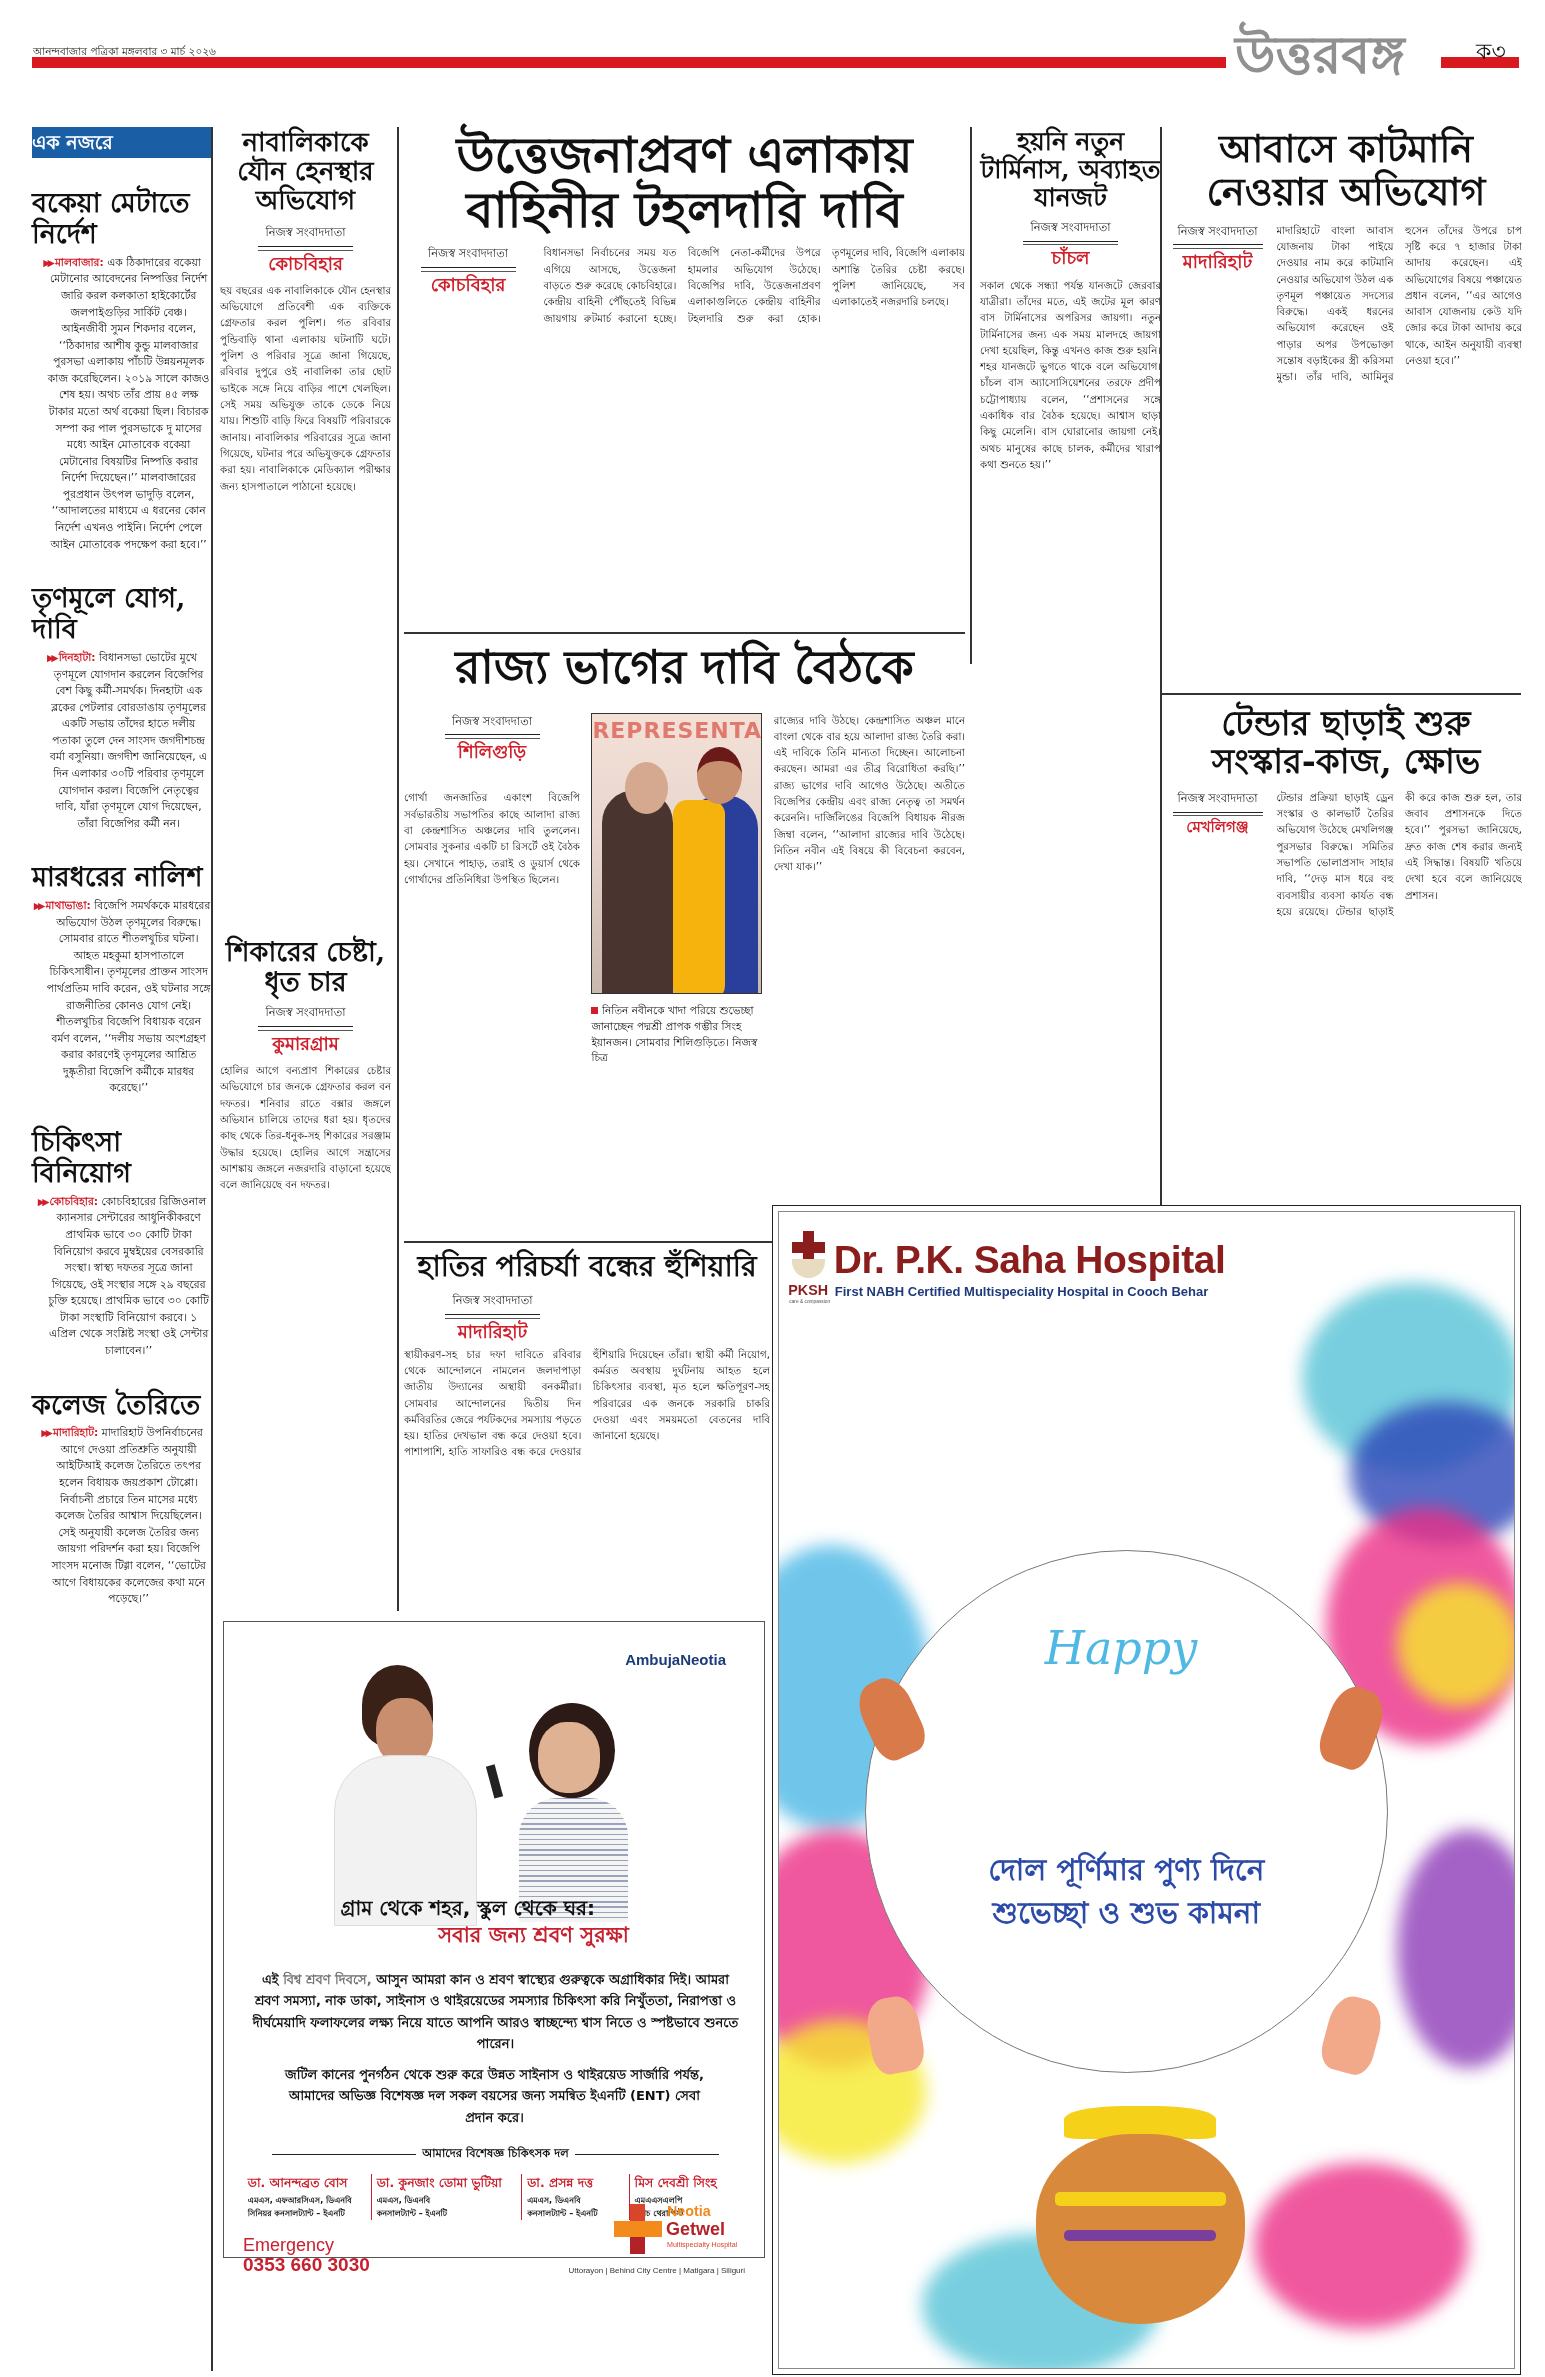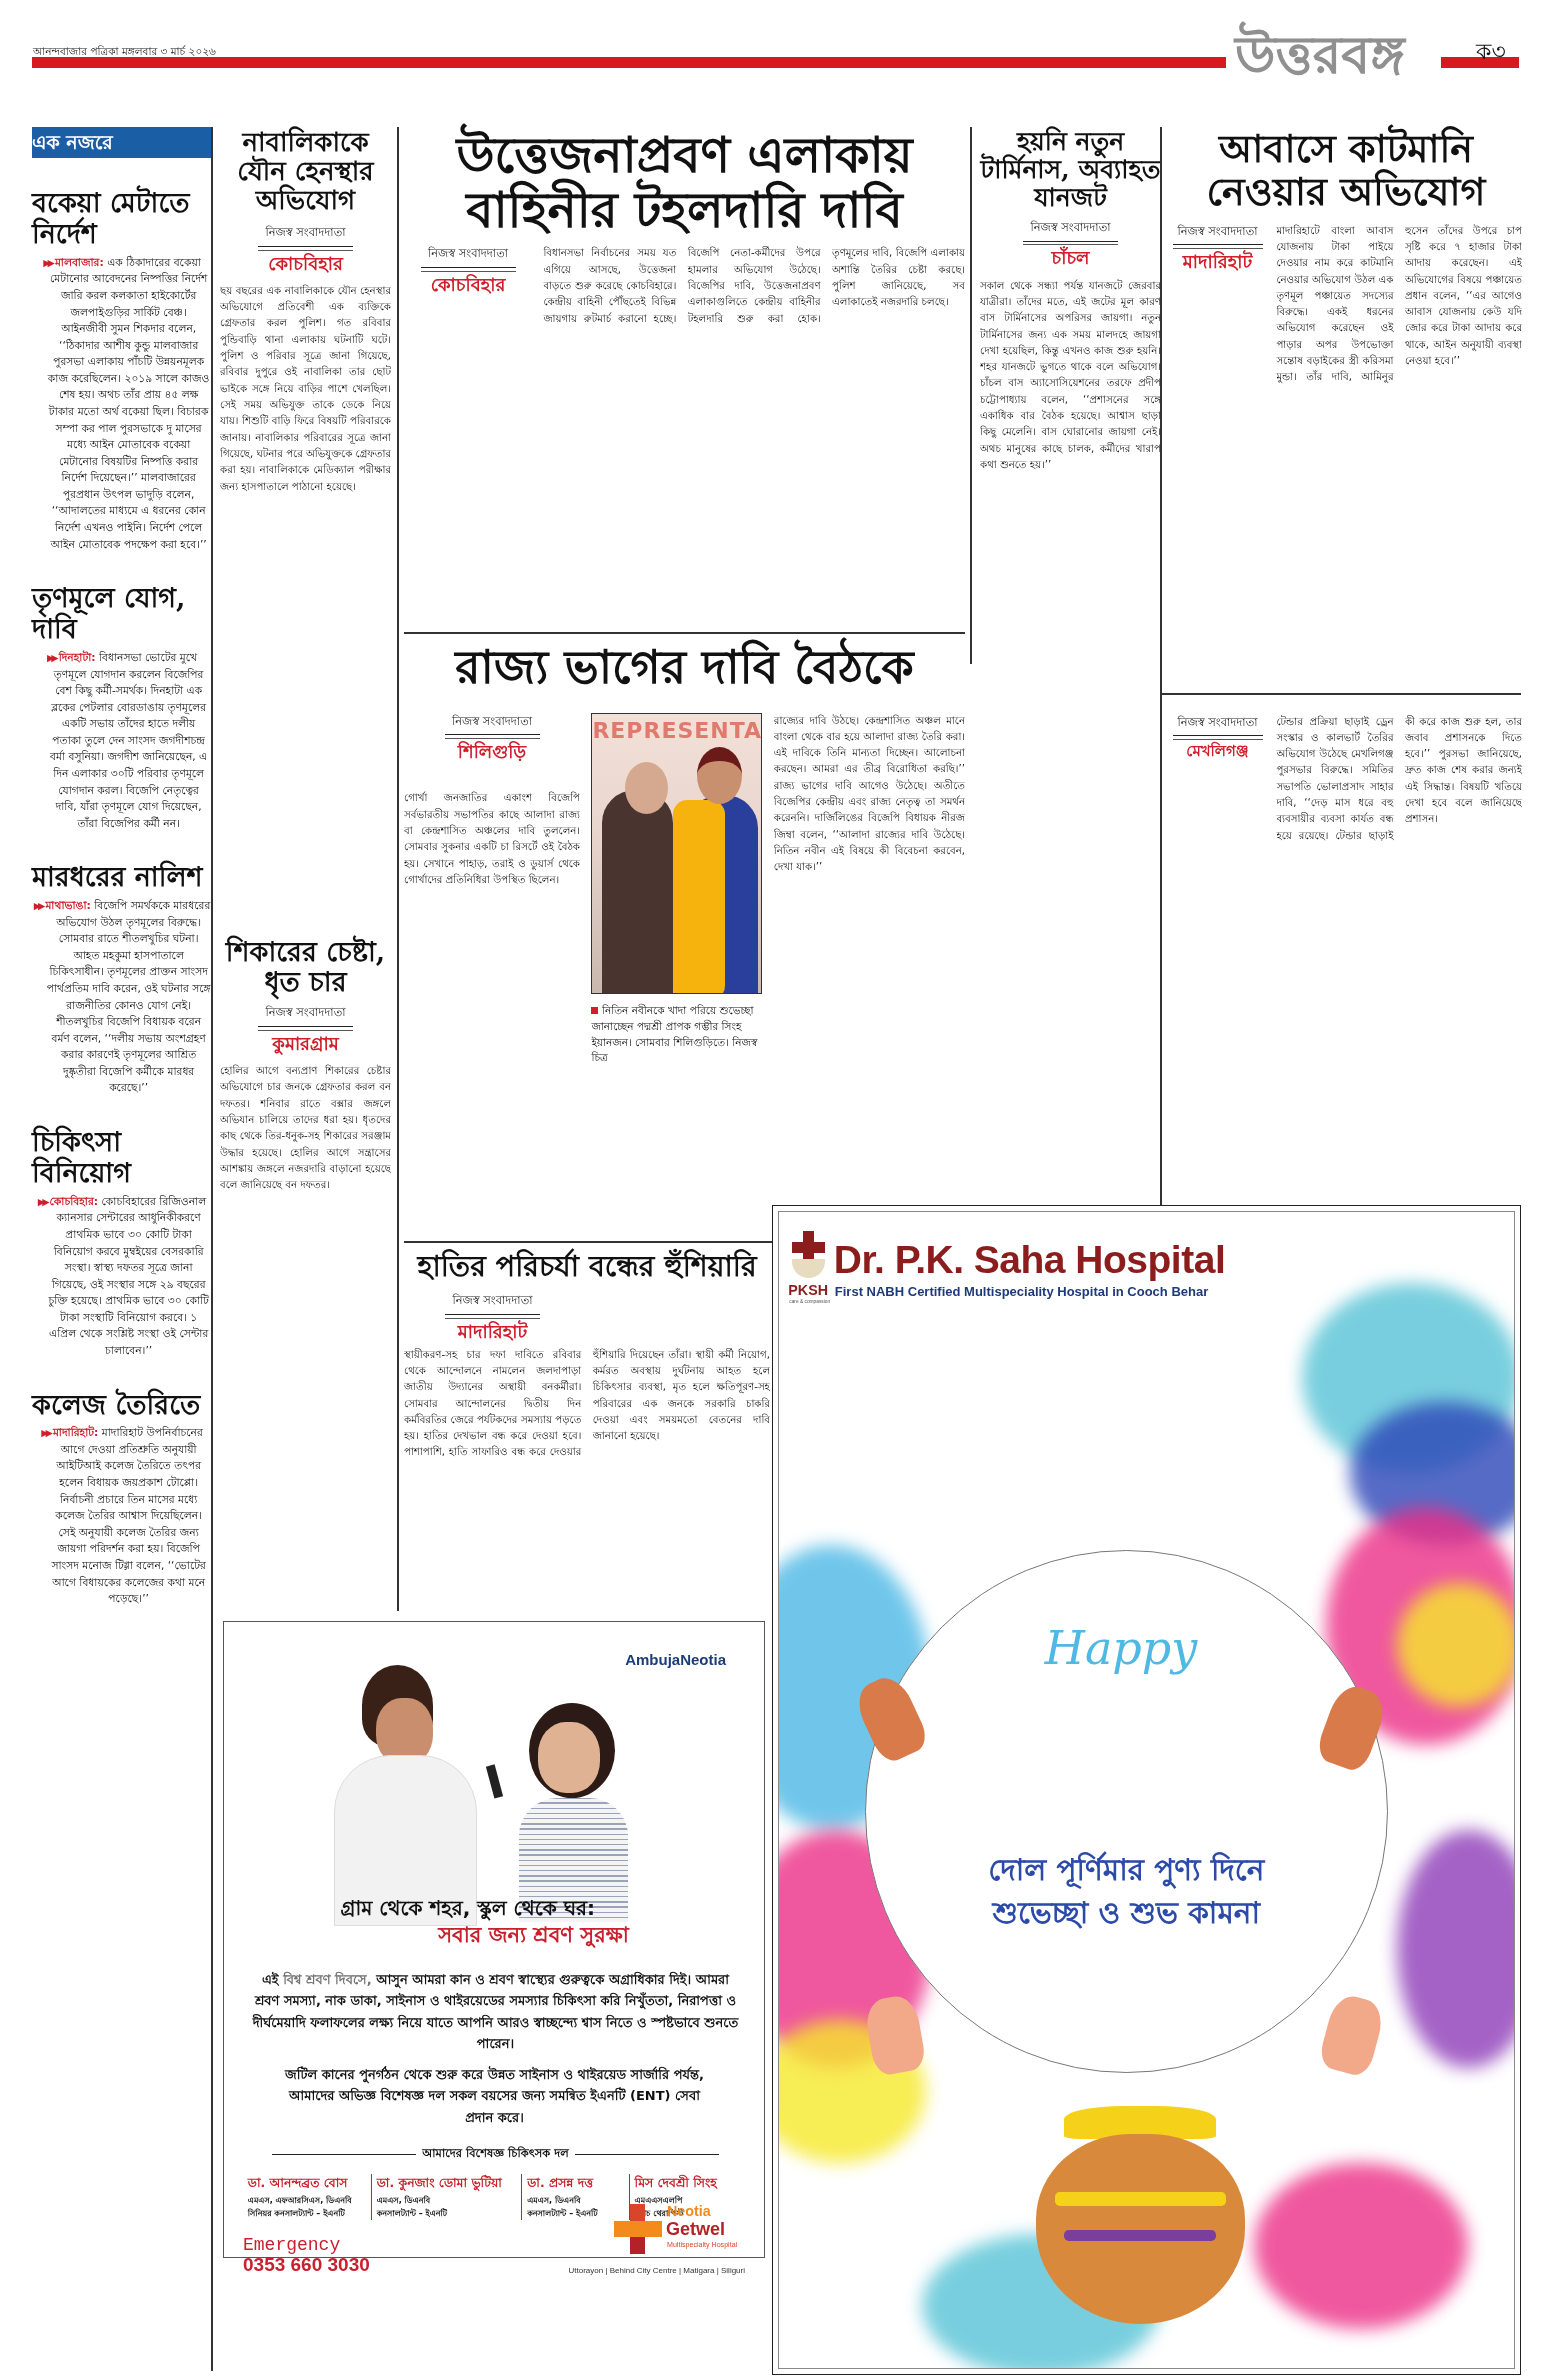--- a/index.html
+++ b/index.html
@@ -153,20 +153,21 @@
       <div class="byline">নিজস্ব সংবাদদাতা</div>
       <div class="dbl" style="width:90px"></div>
       <div class="dateloc">মাদারিহাট</div>
     </div>
     <div class="body" style="flex:1;column-count:2;column-gap:11.4px;height:418px;overflow:hidden">মাদারিহাটে বাংলা আবাস যোজনায় টাকা পাইয়ে দেওয়ার নাম করে কাটমানি নেওয়ার অভিযোগ উঠল এক তৃণমূল পঞ্চায়েত সদস্যের বিরুদ্ধে। একই ধরনের অভিযোগ করেছেন ওই পাড়ার অপর উপভোক্তা সন্তোষ বড়াইকের স্ত্রী করিসমা মুন্ডা। তাঁর দাবি, আমিনুর হুসেন তাঁদের উপরে চাপ সৃষ্টি করে ৭ হাজার টাকা আদায় করেছেন। এই অভিযোগের বিষয়ে পঞ্চায়েত প্রধান বলেন, ‘‘এর আগেও আবাস যোজনায় কেউ যদি জোর করে টাকা আদায় করে থাকে, আইন অনুযায়ী ব্যবস্থা নেওয়া হবে।’’</div>
   </div>
 </div>
 <div class="hline" style="left:1160px;top:693px;width:361px"></div>
 
 <div class="col" style="left:1170px;top:704px;width:352px">
+  <div class="hl serif" style="font-size:34px">টেন্ডার ছাড়াই শুরু সংস্কার-কাজ, ক্ষোভ</div>
   <div style="display:flex;gap:11.4px;margin-top:9.5px">
     <div style="width:95px">
       <div class="byline">নিজস্ব সংবাদদাতা</div>
       <div class="dbl" style="width:90px"></div>
       <div class="dateloc" style="font-size:15px">মেখলিগঞ্জ</div>
     </div>
     <div class="body" style="flex:1;column-count:2;column-gap:11.4px;height:409px;overflow:hidden">টেন্ডার প্রক্রিয়া ছাড়াই ড্রেন সংস্কার ও কালভার্ট তৈরির অভিযোগ উঠেছে মেখলিগঞ্জ পুরসভার বিরুদ্ধে। সমিতির সভাপতি ভোলাপ্রসাদ সাহার দাবি, ‘‘দেড় মাস ধরে বহু ব্যবসায়ীর ব্যবসা কার্যত বন্ধ হয়ে রয়েছে। টেন্ডার ছাড়াই কী করে কাজ শুরু হল, তার জবাব প্রশাসনকে দিতে হবে।’’ পুরসভা জানিয়েছে, দ্রুত কাজ শেষ করার জন্যই এই সিদ্ধান্ত। বিষয়টি খতিয়ে দেখা হবে বলে জানিয়েছে প্রশাসন।</div>
   </div>
 </div>
 
@@ -209,21 +210,21 @@
       <div style="color:#c8202e;font-size:12.4px;font-weight:bold">ডা. প্রসন্ন দত্ত</div>
       <div style="font-size:8px;font-weight:bold">এমএস, ডিএনবি</div>
       <div style="font-size:8px;font-weight:bold">কনসালট্যান্ট – ইএনটি</div>
     </div>
     <div style="flex:1;padding:0 4.8px">
       <div style="color:#c8202e;font-size:12.4px;font-weight:bold">মিস দেবশ্রী সিংহ</div>
       <div style="font-size:8px;font-weight:bold">এমএএসএলপি</div>
       <div style="font-size:8px;font-weight:bold">স্পিচ থেরাপিস্ট</div>
     </div>
   </div>
-  <div style="position:absolute;left:19px;top:613px;font-size:18px;color:#c8202e;font-family:Liberation Mono, monospace">Emergency</div>
+  <div style="position:absolute;left:19px;top:613px;font-size:18px;color:#c8202e;font-family:Liberation Sans, sans-serif">Emergency</div>
   <div style="position:absolute;left:19px;top:632px;font-size:19px;font-weight:bold;color:#c8202e;font-family:'Liberation Sans',sans-serif">0353 660 3030</div>
   <div style="position:absolute;left:390px;top:582px;width:48px;height:50px">
     <div style="position:absolute;left:15.7px;top:0;width:15.7px;height:50px;background:#d9452a"></div>
     <div style="position:absolute;left:0;top:16.6px;width:48px;height:16.6px;background:#f28a1c"></div>
     <div style="position:absolute;left:15.7px;top:33px;width:15.7px;height:16.6px;background:#b32226"></div>
   </div>
   <div style="position:absolute;left:443px;top:581px;font-size:14.3px;font-weight:bold;color:#f28a1c;font-family:'Liberation Sans',sans-serif">Neotia</div>
   <div style="position:absolute;left:442px;top:597px;font-size:18px;font-weight:bold;color:#b32226;font-family:'Liberation Sans',sans-serif">Getwel</div>
   <div style="position:absolute;left:443px;top:619px;font-size:7.1px;color:#d9452a;font-family:'Liberation Sans',sans-serif">Multispecialty Hospital</div>
   <div style="position:absolute;right:19px;top:644px;font-size:8px;color:#333;font-family:'Liberation Sans',sans-serif;white-space:nowrap">Uttorayon | Behind City Centre | Matigara | Siliguri</div>

